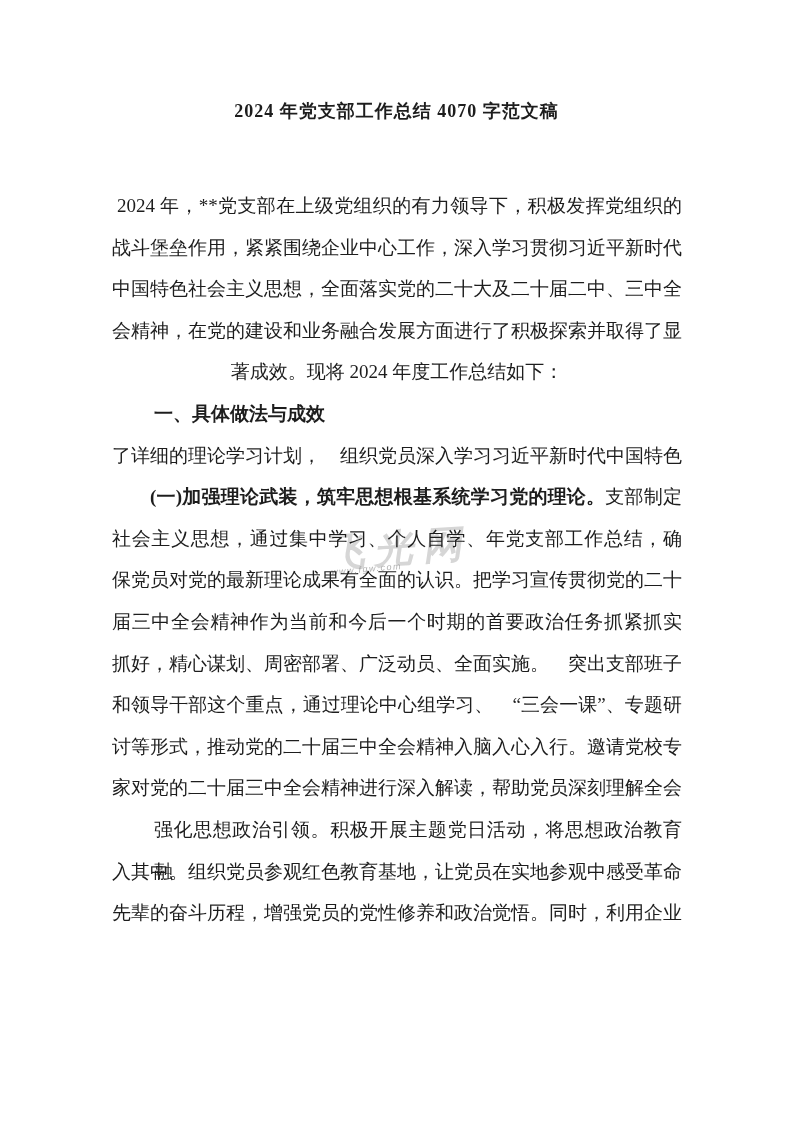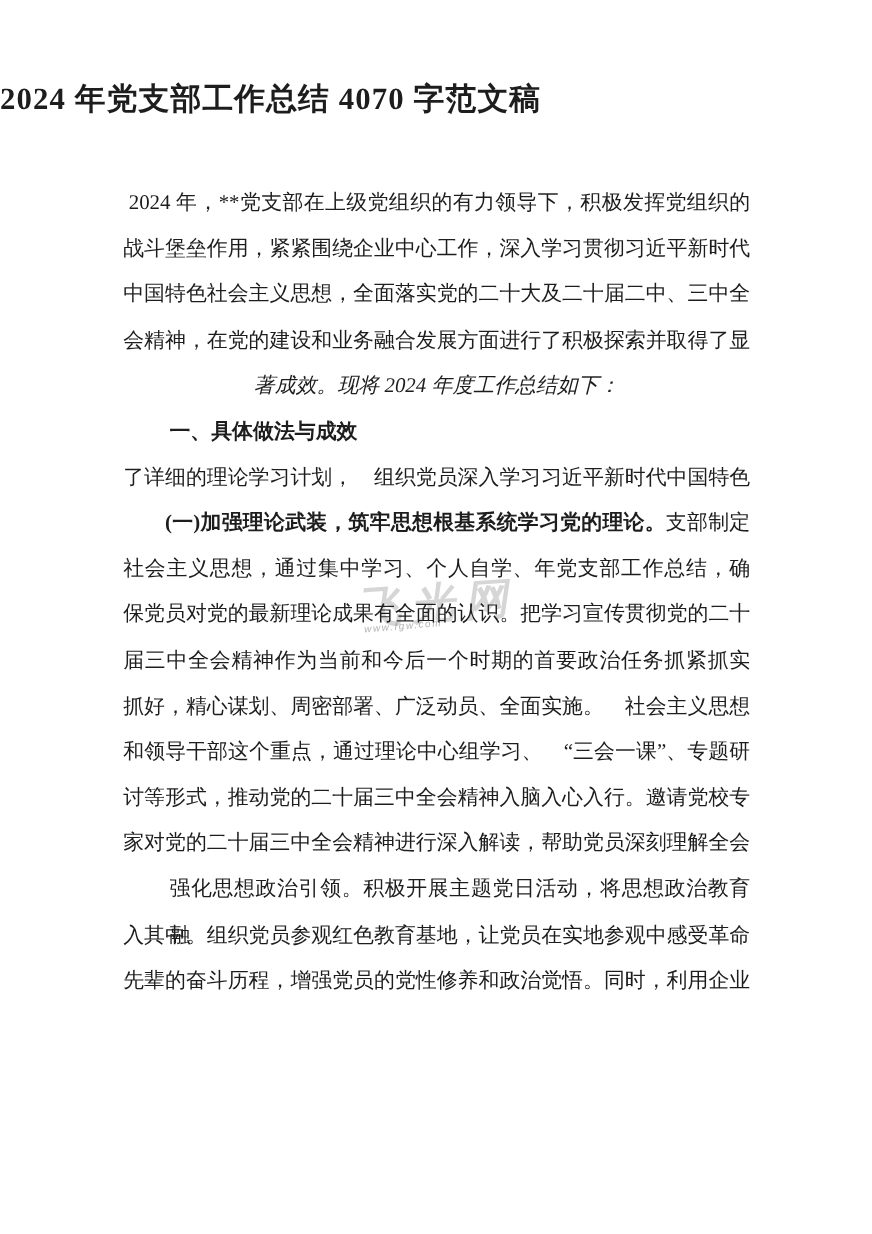--- a/index.html
+++ b/index.html
@@ -6,40 +6,40 @@
   .page{
     position:relative;
     width:793px;height:1122px;
     background:#ffffff;
     overflow:hidden;
     font-family:"Liberation Serif","DejaVu Serif",serif;
     color:#1d1d1d;
   }
   .doc-title{
     position:relative;z-index:1;
-    padding-top:74px;
-    text-align:left;
-    font-size:28px;
+    padding-top:95px;
+    text-align:center;
+    font-size:18px;
     font-weight:700;
     line-height:33px;
     letter-spacing:1px;
   }
   .doc-body{
     position:relative;z-index:1;
     margin-top:57px;
     padding:0 111px 0 112px; 
   }
   .line{
     height:41.6px;
     line-height:41.6px;
     font-size:19px;
     white-space:pre-wrap;
   }
   .line.j{text-align:justify;text-align-last:justify;}
-  .line.c{text-align:center;text-align-last:center;font-style:italic;}
+  .line.c{text-align:center;text-align-last:center;}
   .line.l{text-align:right;text-align-last:left;}
   .run-b{font-weight:700;}
   
   .wm{
     position:absolute;z-index:0;
     left:329px;top:521px;
     font-family:"Liberation Sans","DejaVu Sans",sans-serif;
     font-size:39px;
     font-weight:700;
     letter-spacing:9px;
@@ -71,21 +71,21 @@
       <div class="line j"><span>战斗堡垒作用，紧紧围绕企业中心工作，深入学习贯彻习近平新时代</span></div>
       <div class="line j"><span>中国特色社会主义思想，全面落实党的二十大及二十届二中、三中全</span></div>
       <div class="line j"><span>会精神，在党的建设和业务融合发展方面进行了积极探索并取得了显</span></div>
       <div class="line c"><span>著成效。现将 2024 年度工作总结如下：</span></div>
       <div class="line l" style="padding-left: 42px;"><span class="run-b">一、具体做法与成效</span></div>
       <div class="line j"><span>了详细的理论学习计划，　组织党员深入学习习近平新时代中国特色</span></div>
       <div class="line j" style="padding-left: 38px;"><span class="run-b">(一)加强理论武装，筑牢思想根基系统学习党的理论。</span><span>支部制定</span></div>
       <div class="line j"><span>社会主义思想，通过集中学习、个人自学、年党支部工作总结，确</span></div>
       <div class="line j"><span>保党员对党的最新理论成果有全面的认识。把学习宣传贯彻党的二十</span></div>
       <div class="line j"><span>届三中全会精神作为当前和今后一个时期的首要政治任务抓紧抓实</span></div>
-      <div class="line j"><span>抓好，精心谋划、周密部署、广泛动员、全面实施。　社会主义思想</span></div>
+      <div class="line j"><span>抓好，精心谋划、周密部署、广泛动员、全面实施。　突出支部班子</span></div>
       <div class="line j"><span>和领导干部这个重点，通过理论中心组学习、　“三会一课”、专题研</span></div>
       <div class="line j"><span>讨等形式，推动党的二十届三中全会精神入脑入心入行。邀请党校专</span></div>
       <div class="line j"><span>家对党的二十届三中全会精神进行深入解读，帮助党员深刻理解全会</span></div>
       <div class="line j" style="padding-left: 42px;"><span>强化思想政治引领。积极开展主题党日活动，将思想政治教育融</span></div>
       <div class="line j"><span>入其中。组织党员参观红色教育基地，让党员在实地参观中感受革命</span></div>
       <div class="line j"><span>先辈的奋斗历程，增强党员的党性修养和政治觉悟。同时，利用企业</span></div>
     </div>
 </div>
 
 </body></html>

